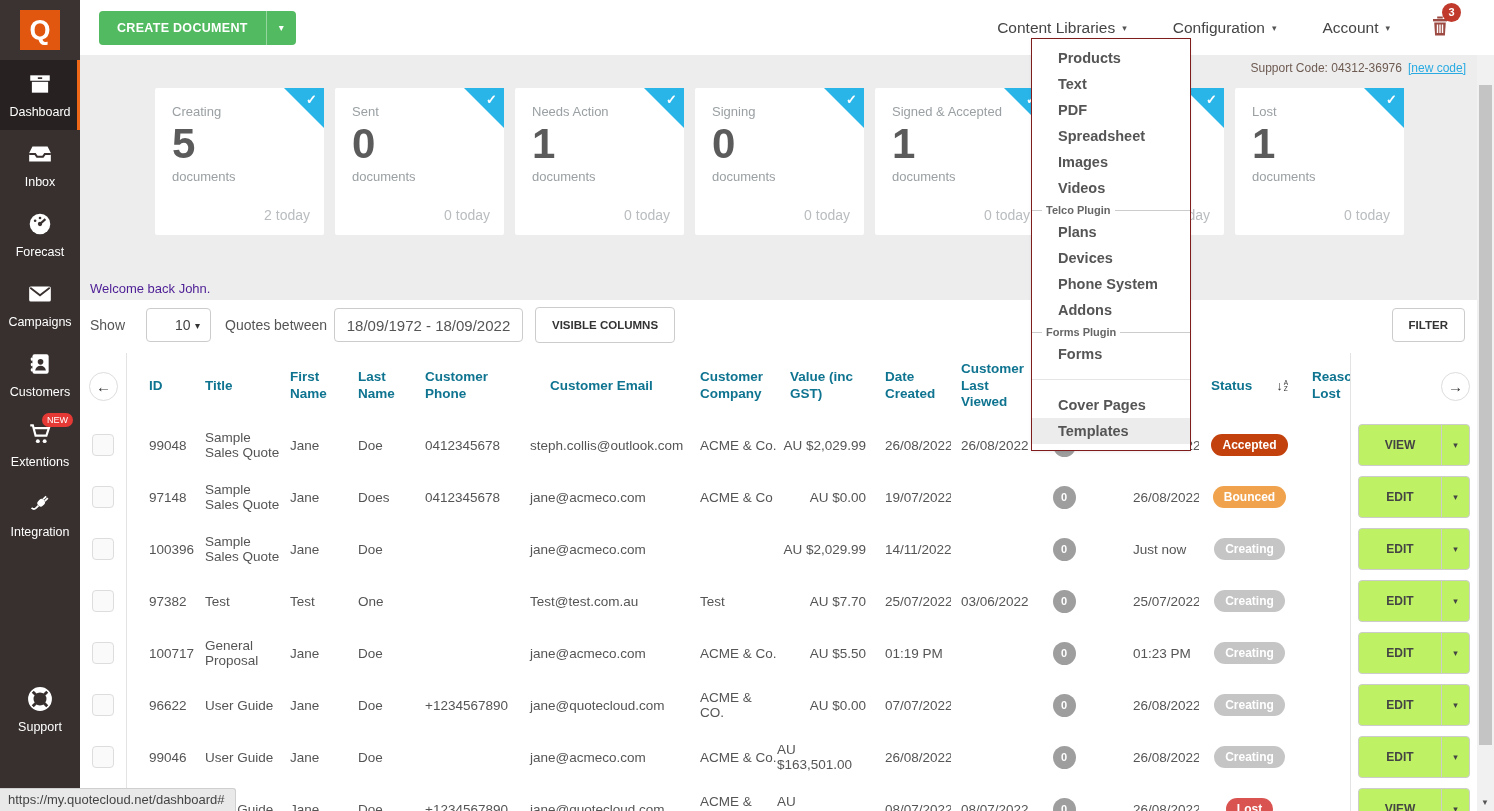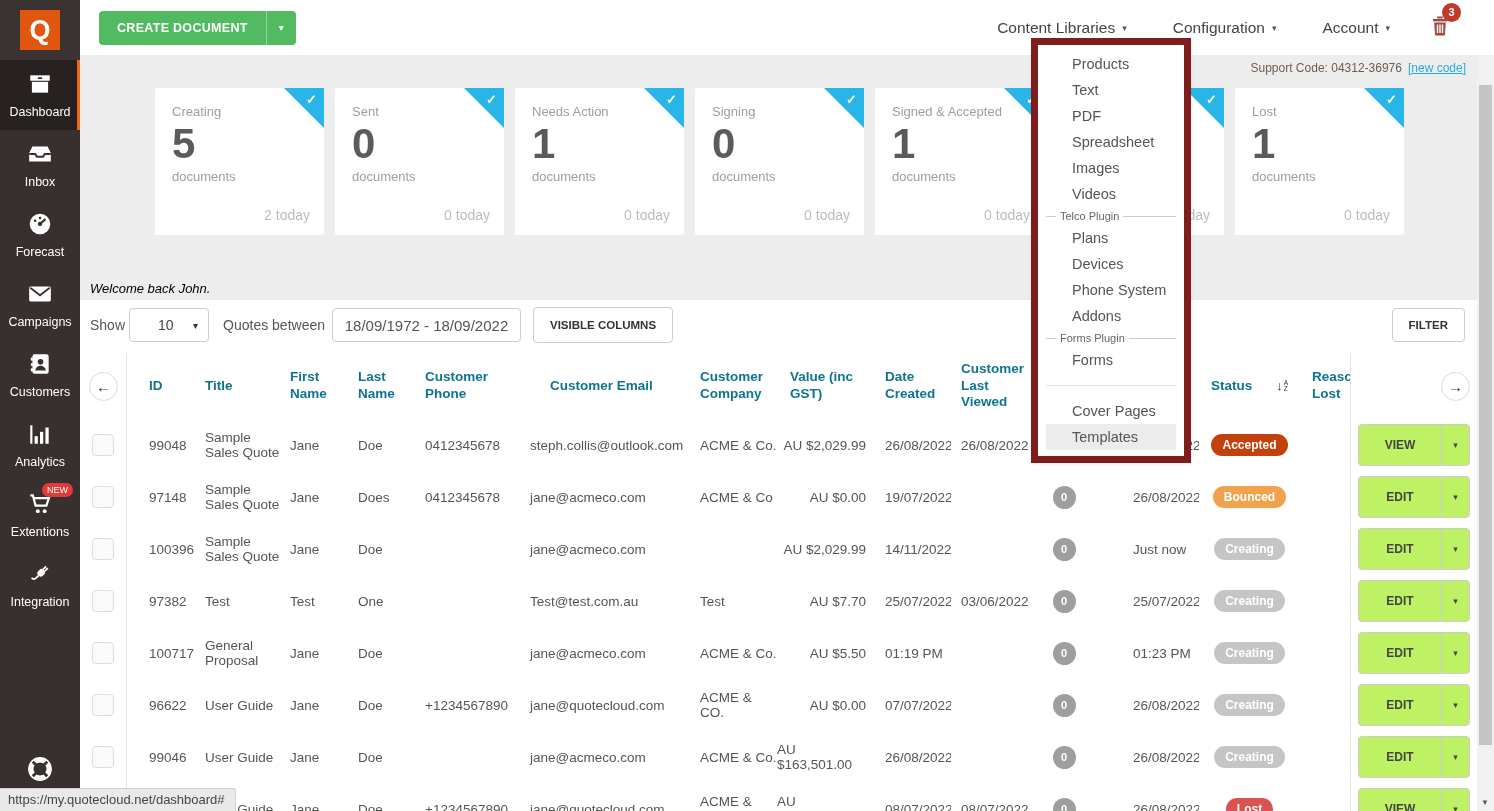--- a/index.html
+++ b/index.html
@@ -47,28 +47,28 @@
   .card { width:169px; height:147px; background:#fff; position:relative; padding:16px 14px 12px 17px;
           border-radius:2px; cursor:pointer; }
   .card-corner { position:absolute; top:0; right:0; width:0; height:0;
                  border-top:40px solid #29b5e8; border-left:40px solid transparent; }
   .card-check { position:absolute; top:4px; right:7px; color:#fff; font-size:13px; font-weight:bold; }
   .card-label { color:#9aa0a3; font-size:13px; }
   .card-count { color:#5b5b5b; font-size:42px; font-weight:bold; line-height:1.2; }
   .card-docs { color:#9aa0a3; font-size:13px; }
   .card-today { position:absolute; bottom:12px; right:14px; color:#b9bdbf; font-size:14px; }
 
-  #welcome { position:absolute; left:90px; top:281px; font-style:italic; font-size:13px; color:#000000; }
+  #welcome { position:absolute; left:90px; top:281px; font-size:13px; color:#4c1d95; }
 
   
   #panel { position:absolute; left:80px; top:300px; width:1397px; bottom:0; background:#fff; z-index:2; }
   .controls { position:absolute; top:7px; left:10px; right:12px; height:36px; display:flex;
               align-items:center; font-size:14px; color:#555; }
-  .select-box { width:80px; height:34px; border:1px solid #ccc; border-radius:4px; display:flex;
-                align-items:center; margin-left:4px; cursor:pointer; background:#fff; }
+  .select-box { width:65px; height:34px; border:1px solid #ccc; border-radius:4px; display:flex;
+                align-items:center; margin-left:21px; cursor:pointer; background:#fff; }
   .select-val { padding-left:28px; font-size:14px; color:#444; }
   .select-caret { margin-left:auto; margin-right:10px; font-size:10px; color:#333; }
   .quotes-label { margin-left:14px; }
   .date-input { width:189px; height:34px; margin-left:7px; border:1px solid #ccc; border-radius:4px;
                 text-align:center; font-size:15px; color:#555; font-family:"Liberation Sans",sans-serif; }
   .panel-btn { height:36px; padding:0 16px; border:1px solid #ccc; border-radius:4px; background:#fff;
                font-weight:bold; font-size:11.5px; color:#333; margin-left:12px; cursor:pointer;
                font-family:"Liberation Sans",sans-serif; }
   .filter-btn { margin-left:auto; height:34px; }
 
@@ -103,22 +103,22 @@
   .sort-arrow { font-size:13px; }
   .sort-az { display:flex; flex-direction:column; font-size:6.5px; line-height:6px; margin-left:1px; }
   .sort-az i { font-style:normal; }
   .nav-circle { position:absolute; width:29px; height:29px; border-radius:50%; border:1px solid #ddd;
                 background:#fff; display:flex; align-items:center; justify-content:center; font-size:15px;
                 color:#333; cursor:pointer; z-index:3; }
   #arrow-left { top:72px; left:9px; }
   #arrow-right { top:72px; left:1361px; }
 
   
-  #menu { position:absolute; left:1031px; top:38px; width:160px; background:#fff; border:7px solid #7f1d1d;
-          z-index:40; padding:6px 8px; box-shadow:0 1px 3px rgba(0,0,0,.08); }
+  #menu { position:absolute; left:1031px; top:38px; width:160px; background:#fff; border:1px solid #7f1d1d;
+          z-index:40; padding:6px 0; box-shadow:0 1px 3px rgba(0,0,0,.08);font-weight:bold; }
   .menu-item { padding:5px 0 5px 26px; font-size:14.5px; color:#555; cursor:pointer; }
   .menu-item.hl { background:#ececec; }
   .menu-section { display:flex; align-items:center; color:#666; font-size:11px; margin:3px 0; }
   .menu-section::before { content:''; width:10px; height:1px; background:#ccc; margin-right:4px; }
   .menu-section::after { content:''; flex:1; height:1px; background:#ccc; margin-left:4px; }
   .menu-divider { height:1px; background:#e5e5e5; margin:12px 0; }
 
   
   #vscroll { position:absolute; right:0; top:55px; width:17px; bottom:0; background:#f1f1f1; z-index:25; }
   .vthumb { position:absolute; top:30px; left:2px; width:13px; height:660px; background:#c4c4c4; }
@@ -174,29 +174,20 @@
         <div class="side-item">
           <span><svg viewBox="0 0 24 24">
               <rect x="5" y="3" width="15" height="18" rx="2" fill="#fff"></rect>
               <rect x="3.5" y="6" width="2" height="3" rx="1" fill="#fff"></rect>
               <rect x="3.5" y="11" width="2" height="3" rx="1" fill="#fff"></rect>
               <rect x="3.5" y="16" width="2" height="3" rx="1" fill="#fff"></rect>
               <circle cx="12.5" cy="10" r="2.6" fill="#37302e"></circle>
               <path d="M7.5 18c.5-3 2.5-4.5 5-4.5s4.5 1.5 5 4.5z" fill="#37302e"></path>
             </svg></span>
           <span>Customers</span>
-        </div>
-        <div class="side-item">
-          <span><svg viewBox="0 0 24 24">
-              <rect x="3" y="4" width="2" height="17" fill="#fff"></rect>
-              <rect x="7" y="14" width="3" height="7" fill="#fff"></rect>
-              <rect x="12" y="10" width="3" height="11" fill="#fff"></rect>
-              <rect x="17" y="6" width="3" height="15" fill="#fff"></rect>
-            </svg></span>
-          <span>Analytics</span>
         </div>
         <div class="side-item">
           <span><svg viewBox="0 0 24 24">
               <path d="M3 4h2.4l2.5 9.5h10l2.3-7H7" fill="none" stroke="#fff" stroke-width="2"></path>
               <circle cx="10" cy="18.6" r="1.8" fill="#fff"></circle>
               <circle cx="16.3" cy="18.6" r="1.8" fill="#fff"></circle>
             </svg></span>
           <span>Extentions</span>
           <span class="side-badge">NEW</span>
         </div>

